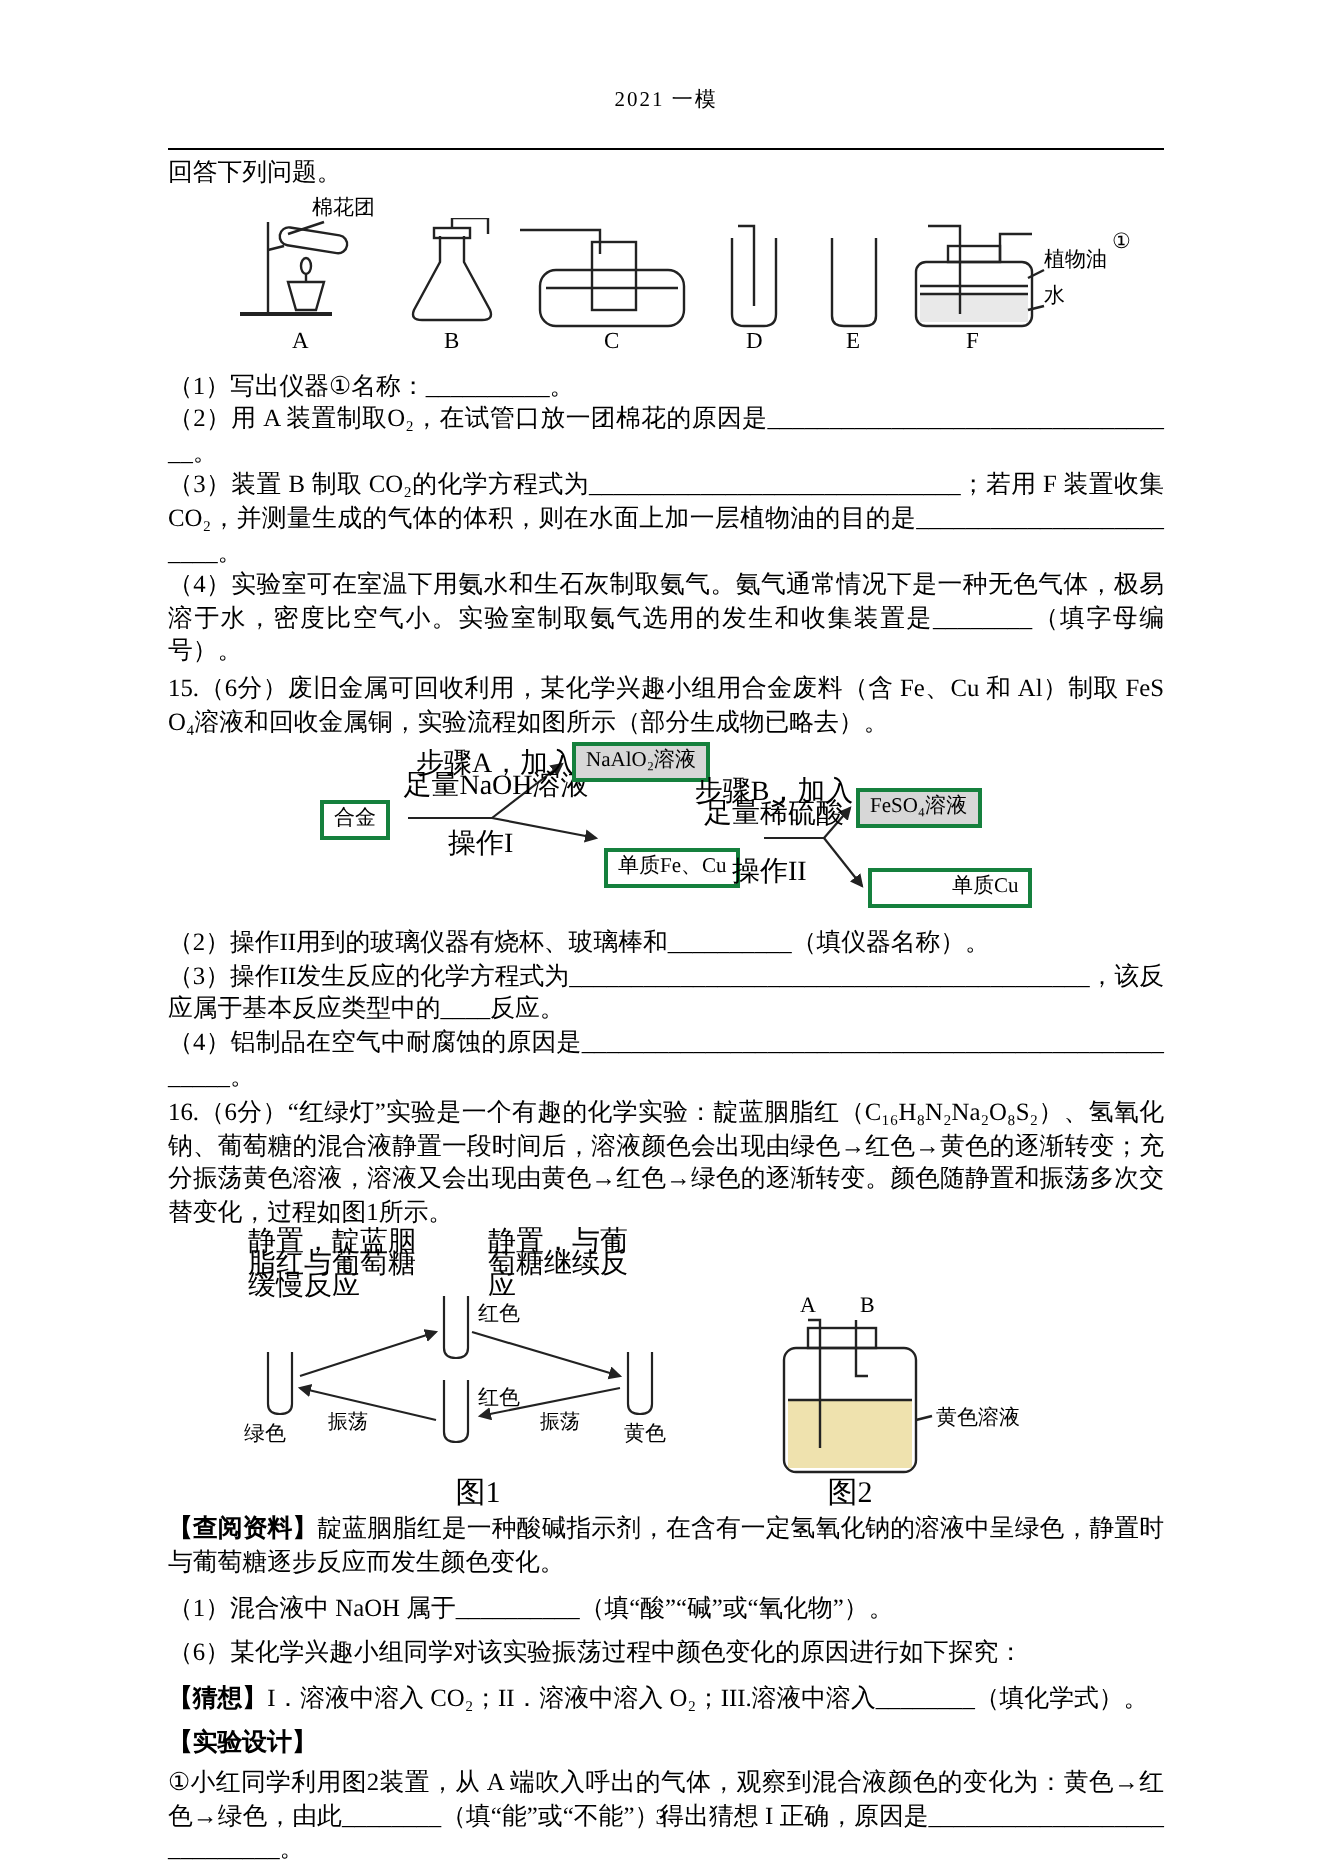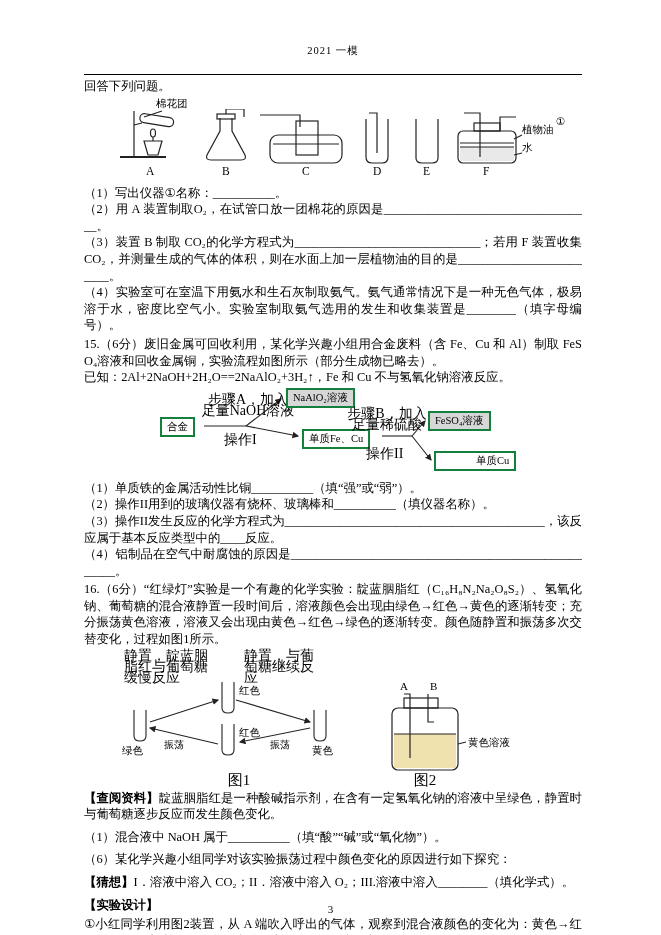--- a/index.html
+++ b/index.html
@@ -116,21 +116,20 @@
       <span class="app-letter" style="left:339px;">E</span>
       <span class="app-letter" style="left:399px;">F</span>
     </div>
 
     <p class="line">（1）写出仪器①名称：__________。</p>
     <p class="line">（2）用 A 装置制取O₂，在试管口放一团棉花的原因是__________________________________。</p>
     <p class="line">（3）装置 B 制取 CO₂的化学方程式为______________________________；若用 F 装置收集CO₂，并测量生成的气体的体积，则在水面上加一层植物油的目的是________________________。</p>
     <p class="line">（4）实验室可在室温下用氨水和生石灰制取氨气。氨气通常情况下是一种无色气体，极易溶于水，密度比空气小。实验室制取氨气选用的发生和收集装置是________（填字母编号）。</p>
 
     <p class="line" style="margin-top:2px;">15.（6分）废旧金属可回收利用，某化学兴趣小组用合金废料（含 Fe、Cu 和 Al）制取 FeSO₄溶液和回收金属铜，实验流程如图所示（部分生成物已略去）。</p>
-    <p class="line">已知：2Al+2NaOH+2H₂O==2NaAlO₂+3H₂↑，Fe 和 Cu 不与氢氧化钠溶液反应。</p>
 
     <div class="flow">
       <svg width="498" height="92" viewBox="0 0 498 92">
         <defs>
           <marker id="ah1" markerWidth="7" markerHeight="7" refX="5" refY="3" orient="auto">
             <path d="M0,0 L6,3 L0,6 Z" fill="#222"></path>
           </marker>
         </defs>
         <g stroke="#222" stroke-width="1.1" fill="none">
           <line x1="120" y1="38" x2="162" y2="38"></line>
@@ -141,31 +140,30 @@
           <line x1="328" y1="48" x2="347" y2="72" marker-end="url(#ah1)"></line>
         </g>
       </svg>
       <div class="flow-box" style="left:76px; top:29px;">合金</div>
       <div class="flow-label center" style="left:116px; top:6px; width:96px;">
         <div>步骤A，加入</div>
         <div>足量NaOH溶液</div>
       </div>
       <div class="flow-label" style="left:140px; top:46px;">操作I</div>
       <div class="flow-box gray" style="left:202px; top:0;">NaAlO₂溶液</div>
-      <div class="flow-box" style="left:218px; top:41px;">单质Fe、Cu</div>
+      <div class="flow-box" style="left:218px; top:53px;">单质Fe、Cu</div>
       <div class="flow-label center" style="left:258px; top:20px; width:90px;">
         <div>步骤B，加入</div>
         <div>足量稀硫酸</div>
       </div>
       <div class="flow-label" style="left:282px; top:60px;">操作II</div>
       <div class="flow-box gray" style="left:344px; top:23px;">FeSO₄溶液</div>
       <div class="flow-box" style="left:350px; top:63px;padding-left:40px;">单质Cu</div>
     </div>
 
-    <p class="line">（1）单质铁的金属活动性比铜__________（填“强”或“弱”）。</p>
     <p class="line">（2）操作II用到的玻璃仪器有烧杯、玻璃棒和__________（填仪器名称）。</p>
     <p class="line">（3）操作II发生反应的化学方程式为__________________________________________，该反应属于基本反应类型中的____反应。</p>
     <p class="line">（4）铝制品在空气中耐腐蚀的原因是____________________________________________________。</p>
 
     <p class="line" style="margin-top:2px;">16.（6分）“红绿灯”实验是一个有趣的化学实验：靛蓝胭脂红（C₁₆H₈N₂Na₂O₈S₂）、氢氧化钠、葡萄糖的混合液静置一段时间后，溶液颜色会出现由绿色→红色→黄色的逐渐转变；充分振荡黄色溶液，溶液又会出现由黄色→红色→绿色的逐渐转变。颜色随静置和振荡多次交替变化，过程如图1所示。</p>
 
     <div class="figs">
 
       <div class="fig-block fig1">
         <div class="note-box" style="left:6px; top:0; width:86px;">静置，靛蓝胭脂红与葡萄糖缓慢反应</div>

